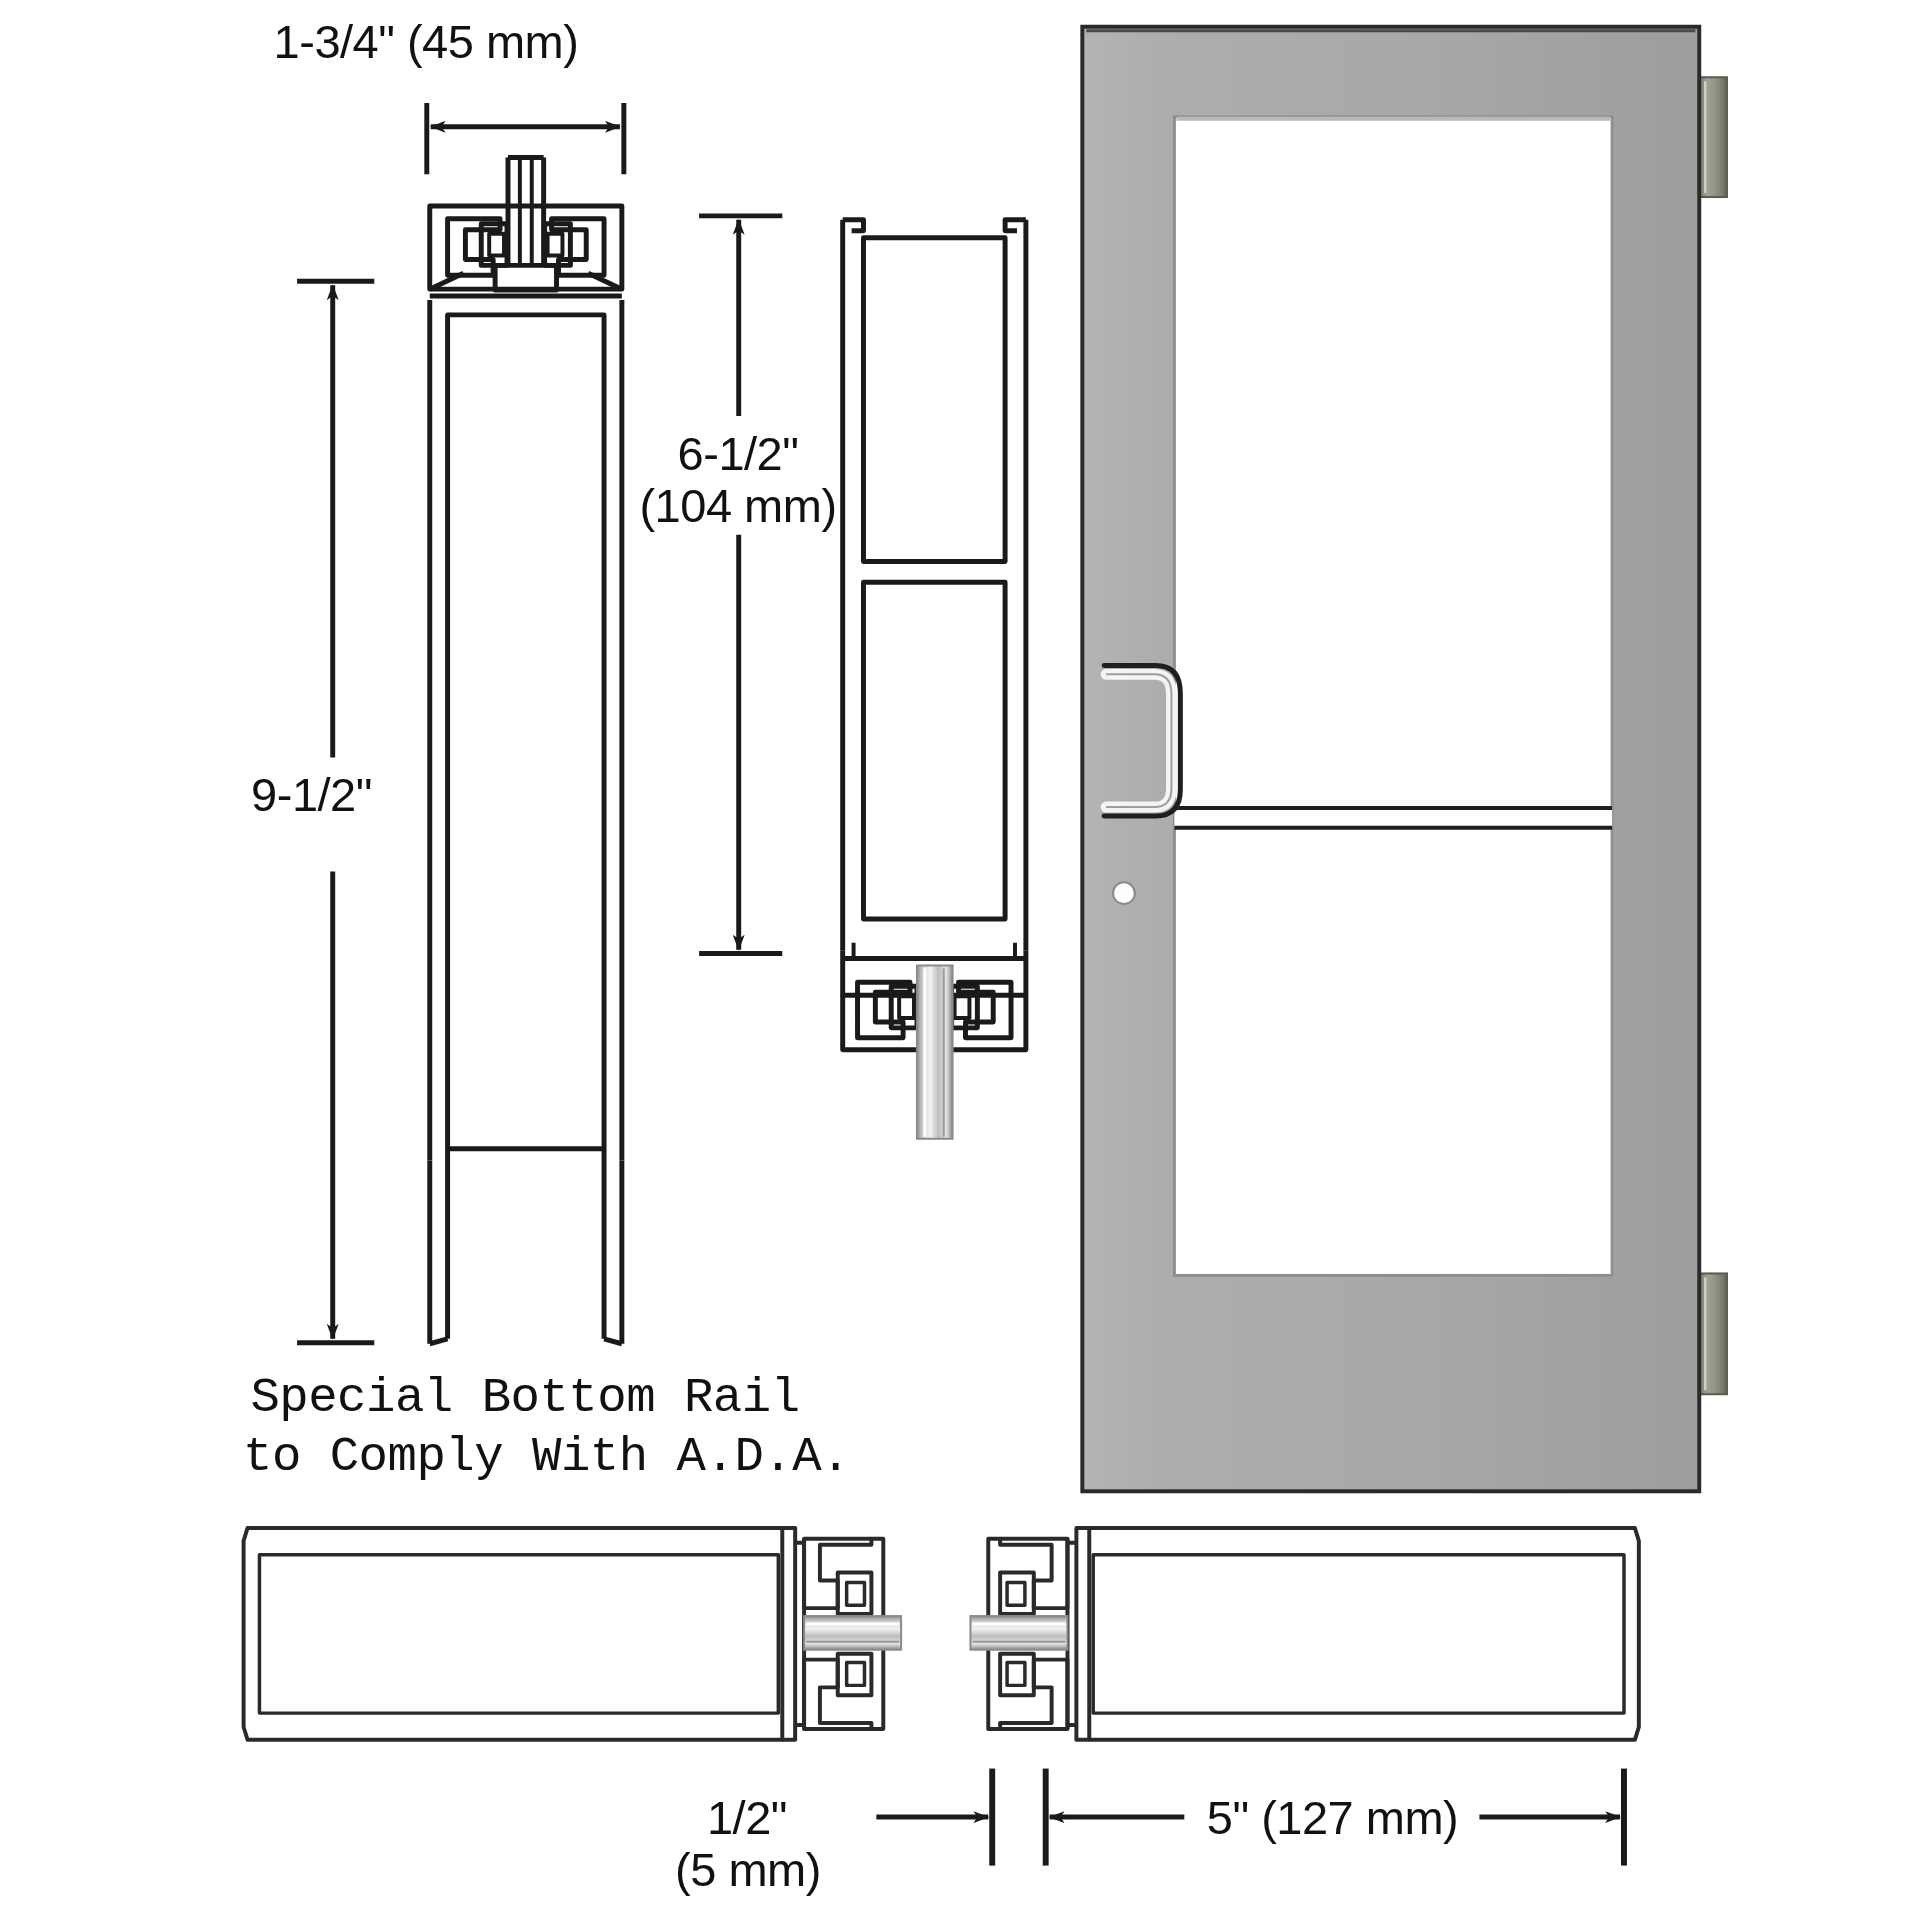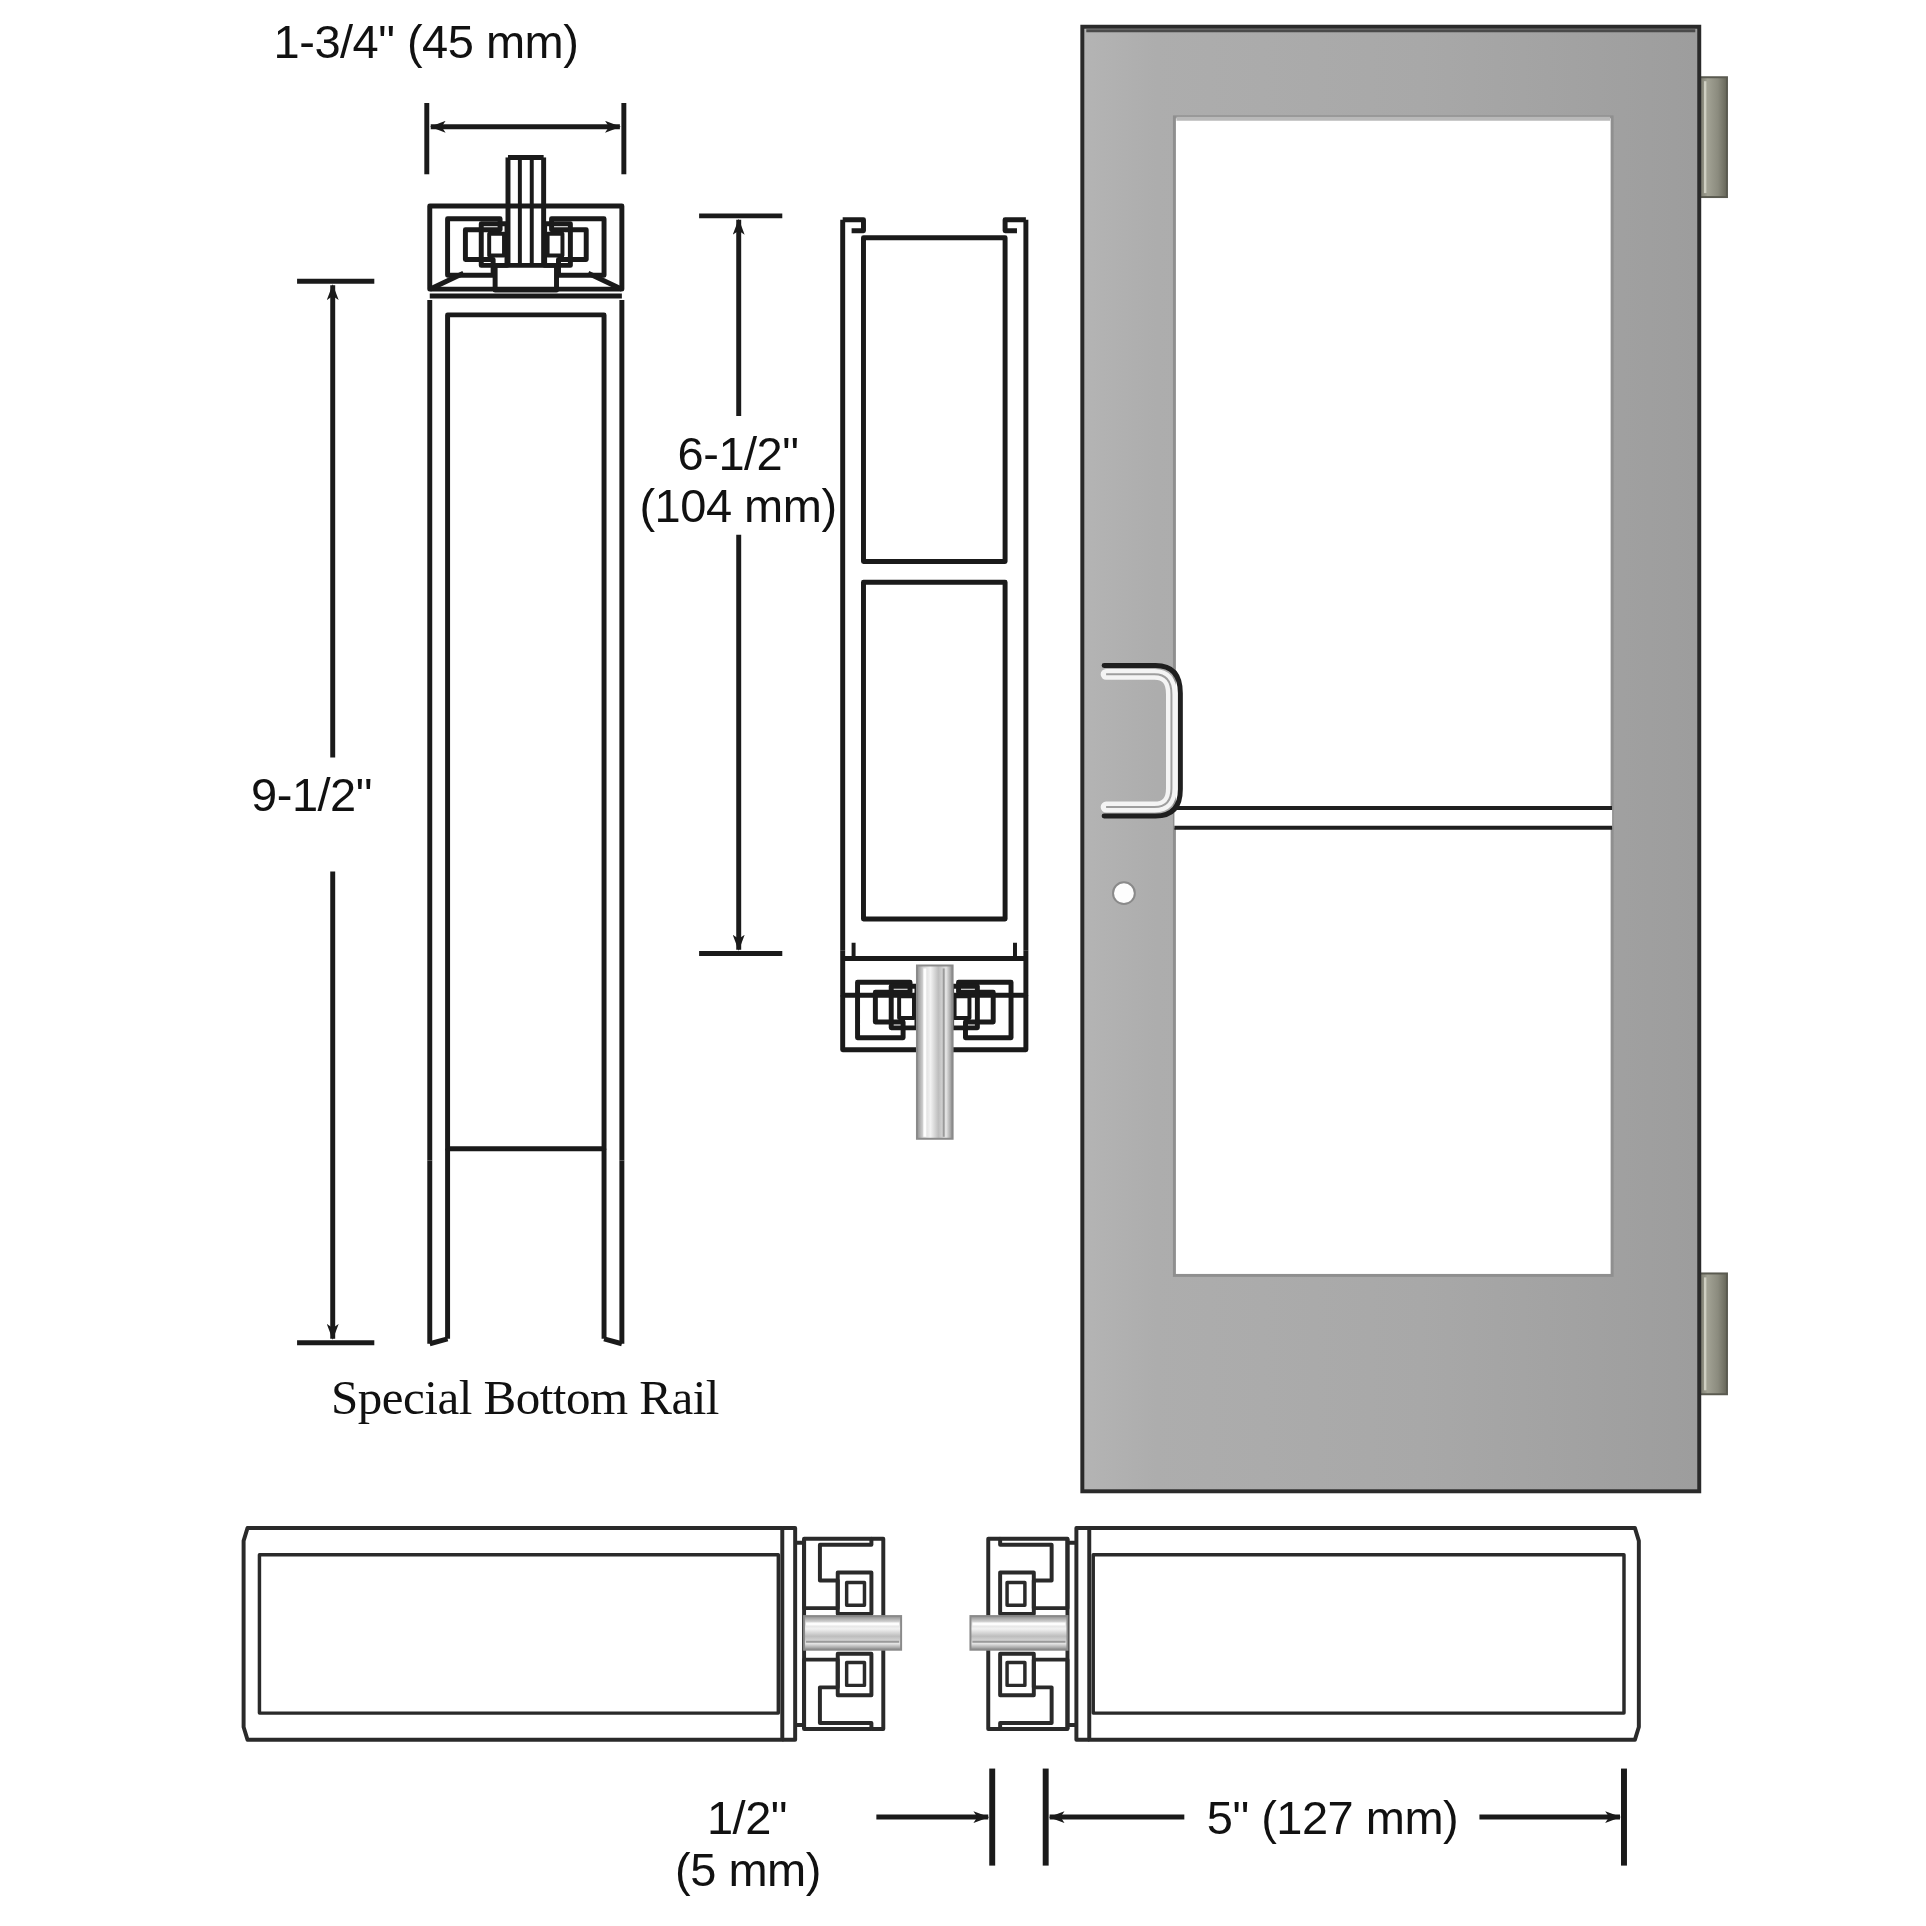--- a/index.html
+++ b/index.html
@@ -27,21 +27,21 @@
     font-size: 47px;
     line-height: 1.18;
     letter-spacing: -0.5px;
     white-space: pre;
     text-align: center;
     font-weight: 400;
   }
   .caption {
     position: absolute;
     color: #111111;
-    font-family: Liberation Serif, serif;
+    font-family: Liberation Mono, monospace;
     font-size: 49px;
     line-height: 1.2;
     letter-spacing: -0.5px;
     white-space: pre;
     text-align: center;
     font-weight: 400;
   }
   svg { position: absolute; top: 0; left: 0; overflow: visible; }
   .hidden-accessor { position:absolute; width:0; height:0; overflow:hidden; opacity:0; }
 </style>
@@ -303,20 +303,21 @@
 </svg>
 
 <div class="dim-label" style="left:228px; top:14px; width:396px;">1-3/4" (45 mm)</div>
 
 <div class="dim-label" style="left:624px; top:426px; width:228px;">6-1/2"</div>
 <div class="dim-label" style="left:624px; top:478px; width:228px;">(104 mm)</div>
 
 <div class="dim-label" style="left:168px; top:767px; width:287px;">9-1/2"</div>
 
 <div class="caption" style="left:243px; top:1369px; width:564px;">Special Bottom Rail</div>
+<div class="caption" style="left:243px; top:1428px; width:564px;">to Comply With A.D.A.</div>
 
 <div class="dim-label" style="left:653px; top:1790px; width:188px;">1/2"</div>
 <div class="dim-label" style="left:634px; top:1842px; width:228px;">(5 mm)</div>
 
 <div class="dim-label" style="left:1184px; top:1790px; width:297px;">5" (127 mm)</div>
 
 <div class="hidden-accessor">Vertical section through special ADA bottom rail</div>
 <div class="hidden-accessor">Vertical section through door stile</div>
 <div class="hidden-accessor">Door elevation with pull handle, cylinder and intermediate rail</div>
 <div class="hidden-accessor">Horizontal plan sections through meeting stiles</div>

